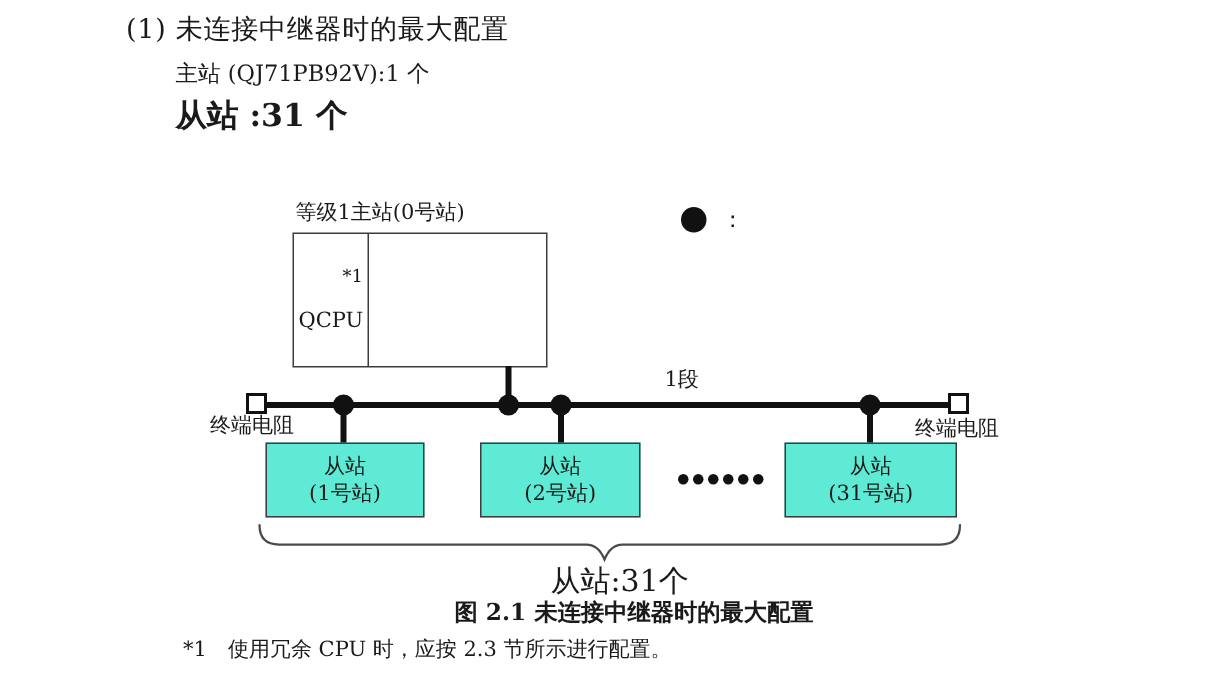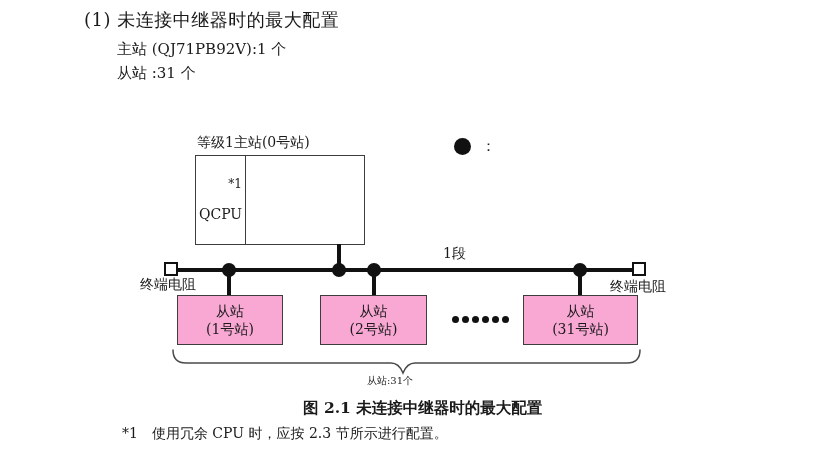--- a/index.html
+++ b/index.html
@@ -9,21 +9,21 @@
     font-family:"DejaVu Serif","Liberation Serif",serif;
     color:#1a1a1a;
     overflow:hidden;
     position:relative;
   }
   .abs{position:absolute;line-height:1.25;white-space:nowrap;}
 
   
   .doc-title{left:84px;top:9px;font-size:18px;font-weight:normal;letter-spacing:0.5px;}
   .hline1{left:117px;top:40px;font-size:15px;}
-  .hline2{left:117px;top:64px;font-size:15px;}
+  .hline2{left:117px;top:64px;font-size:21px;font-weight:bold;}
 
   
   .legend{left:454px;top:137px;display:flex;align-items:center;font-size:15px;}
   .legend-dot{width:17px;height:17px;border-radius:50%;background:#111;display:inline-block;}
   .legend-sep{margin:0 9px 0 10px;}
 
   
   .master-label{left:197px;top:134px;font-size:14px;}
   .master-box{left:195px;top:155px;width:170px;height:90px;border:1.5px solid #3d3d3d;display:flex;box-sizing:border-box;background:#fff;}
   .mcell{box-sizing:border-box;position:relative;display:flex;flex-direction:column;justify-content:center;font-size:14px;}
@@ -43,32 +43,32 @@
   .term-label-left{left:140px;top:276px;font-size:14px;}
   .term-label-right{left:610px;top:278px;font-size:14px;}
   .seg-label{left:443px;top:245px;font-size:14px;}
 
   .bus-dot{width:14px;height:14px;border-radius:50%;background:#111;position:absolute;top:263px;}
   .dot1{left:222px;} .dot2{left:332px;} .dot3{left:367px;} .dot4{left:573px;}
   .drop{position:absolute;top:270px;width:4px;height:26px;background:#111;}
   .drop1{left:227px;} .drop2{left:372px;} .drop3{left:578px;}
 
   
-  .slave-box{position:absolute;top:295px;height:50px;border:1.5px solid #3d3d3d;box-sizing:border-box;display:flex;flex-direction:column;align-items:center;justify-content:center;font-size:14px;line-height:18px;background:#f9a8d4;}
+  .slave-box{position:absolute;top:295px;height:50px;border:1.5px solid #3d3d3d;box-sizing:border-box;display:flex;flex-direction:column;align-items:center;justify-content:center;font-size:14px;line-height:18px;background:#5eead4;}
   .slave1{left:177px;width:106px;}
   .slave2{left:320px;width:107px;}
   .slave31{left:523px;width:115px;}
 
   
   .edots{left:452px;top:316px;display:flex;gap:3px;align-items:center;}
   .edot{width:7px;height:7px;border-radius:50%;background:#111;display:inline-block;}
 
   
   .brace-svg{position:absolute;left:170px;top:346px;}
-  .brace-label{left:367px;top:375px;font-size:10px;}
+  .brace-label{left:367px;top:375px;font-size:20px;}
 
   
   .fig-caption{left:303px;top:398px;font-size:15.5px;font-weight:bold;}
   .footnote{left:122px;top:425px;font-size:14px;display:flex;}
   .footnote .fn-marker{margin-right:14px;}
 </style>
 </head>
 <body>
 
 <div class="abs doc-title">(1) 未连接中继器时的最大配置</div>

